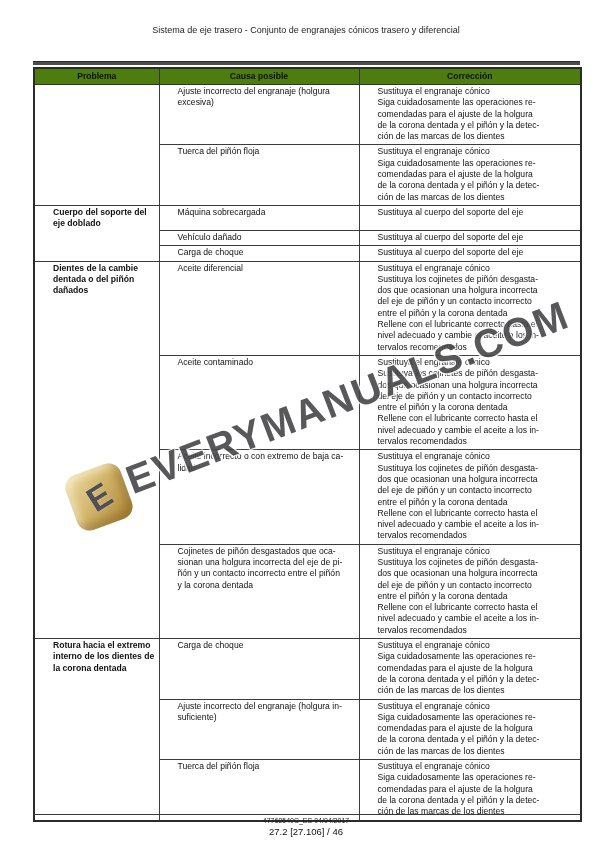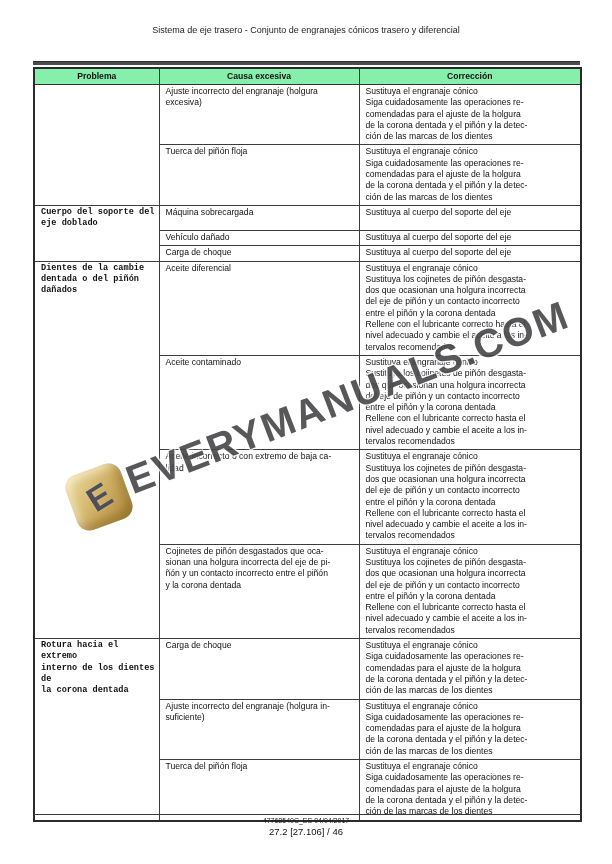--- a/index.html
+++ b/index.html
@@ -16,28 +16,28 @@
     position:absolute; left:33px; top:61px; width:547px; height:3px;
     background:#4c4c4c; border-top:1px solid #2e2e2e;
   }
   table.trouble {
     position:absolute; left:33px; top:67px; width:547px;
     border-collapse:collapse; table-layout:fixed;
     border:2px solid #2b2b2b;
   }
   .trouble th {
     border:1px solid #333; font-size:8.6px; font-weight:bold;
-    text-align:center; padding:2px 2px; line-height:11px; background:#86efac;
+    text-align:center; padding:2px 2px; line-height:11px; background:#4d7c0f;
   }
   .trouble td {
     border:1px solid #3c3c3c; vertical-align:top;
-    font-size:8.6px; line-height:11.3px; padding:1px 3px 2px 6px;
+    font-size:8.6px; line-height:11.3px; padding:1px 3px 2px 18px;
     white-space:pre-line; word-wrap:break-word;
   }
-  .trouble td.problema { font-weight:bold;font-family:Liberation Mono, monospace; }
+  .trouble td.problema { font-weight:bold; }
   .trouble tr.gfirst { height:25px; }
   
   .wm-logo {
     position:absolute; left:70px; top:468px; width:58px; height:58px;
     border-radius:13px; transform:rotate(-20deg); z-index:5;
     display:flex; align-items:center; justify-content:center;
     box-shadow:inset -4px -6px 10px rgba(120,85,20,.45), inset 3px 4px 8px rgba(255,248,220,.7);
   }
   .wm-logo .glyph {
     font-size:34px; font-weight:bold; line-height:1;
@@ -75,21 +75,21 @@
 
   <table class="trouble">
     <colgroup>
       <col style="width:125px">
         <col style="width:200px">
         <col style="width:222px">
     </colgroup>
     <thead>
       <tr>
         <th>Problema</th>
-        <th>Causa excesiva</th>
+        <th>Causa posible</th>
         <th>Corrección</th>
       </tr>
     </thead>
     <tbody>
         <tr class="gfirst">
           <td rowspan="2" class="problema"></td>
           <td class="causa">Ajuste incorrecto del engranaje (holgura
 excesiva)</td>
           <td class="correccion">Sustituya el engranaje cónico
 Siga cuidadosamente las operaciones re-

